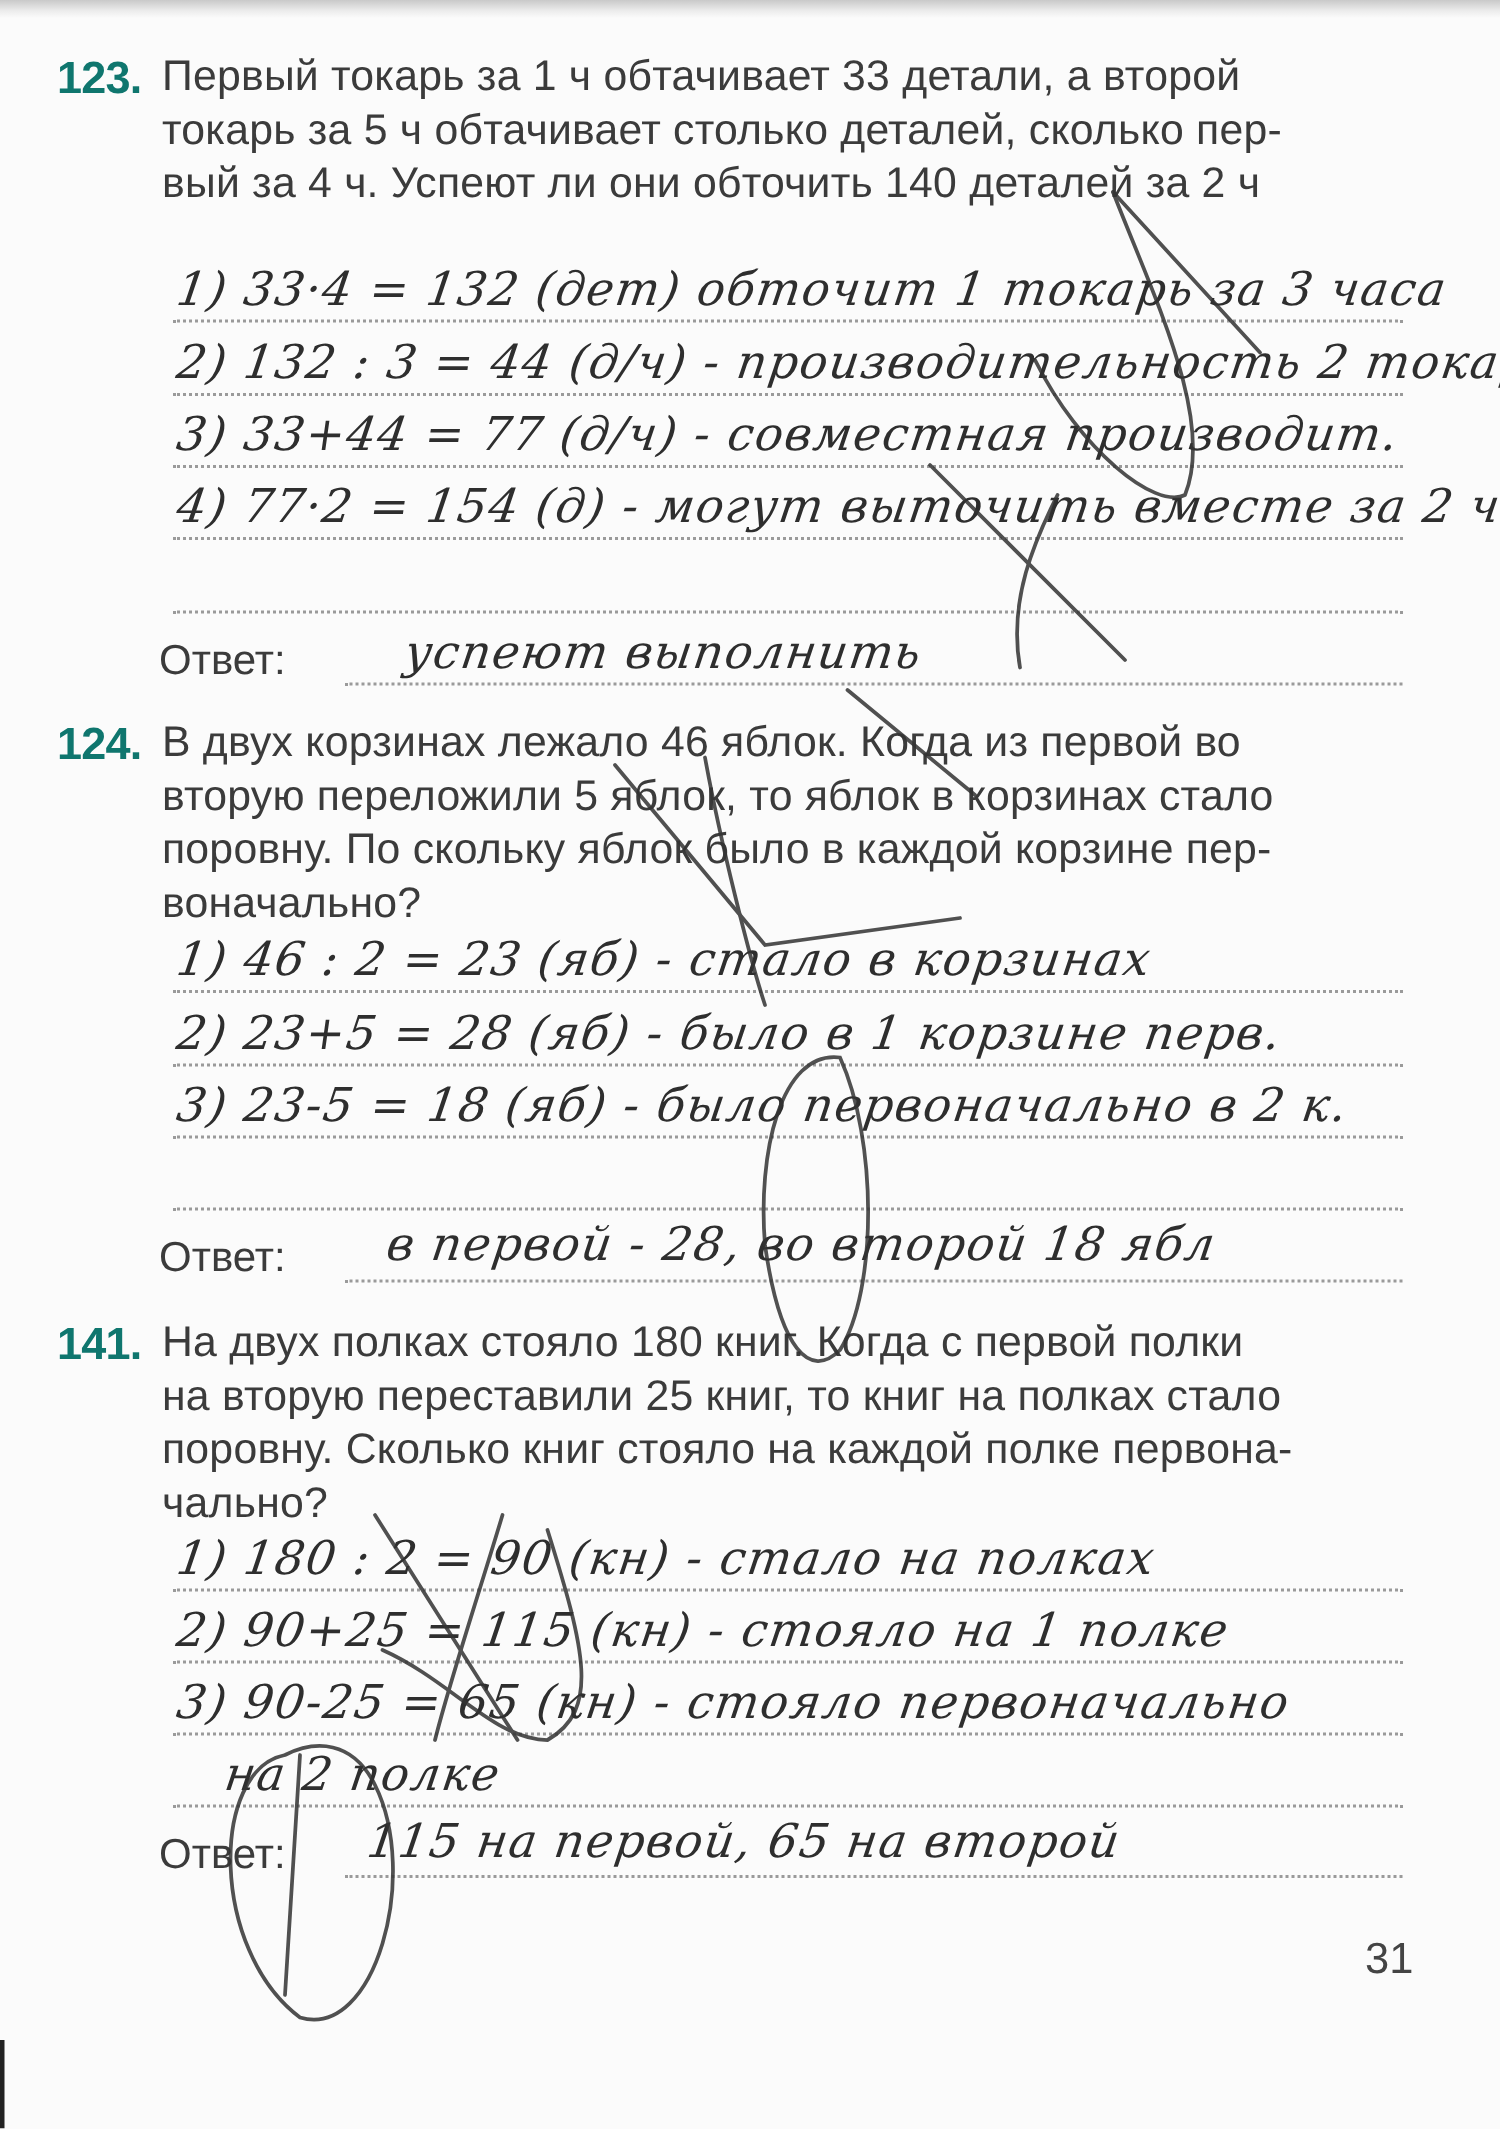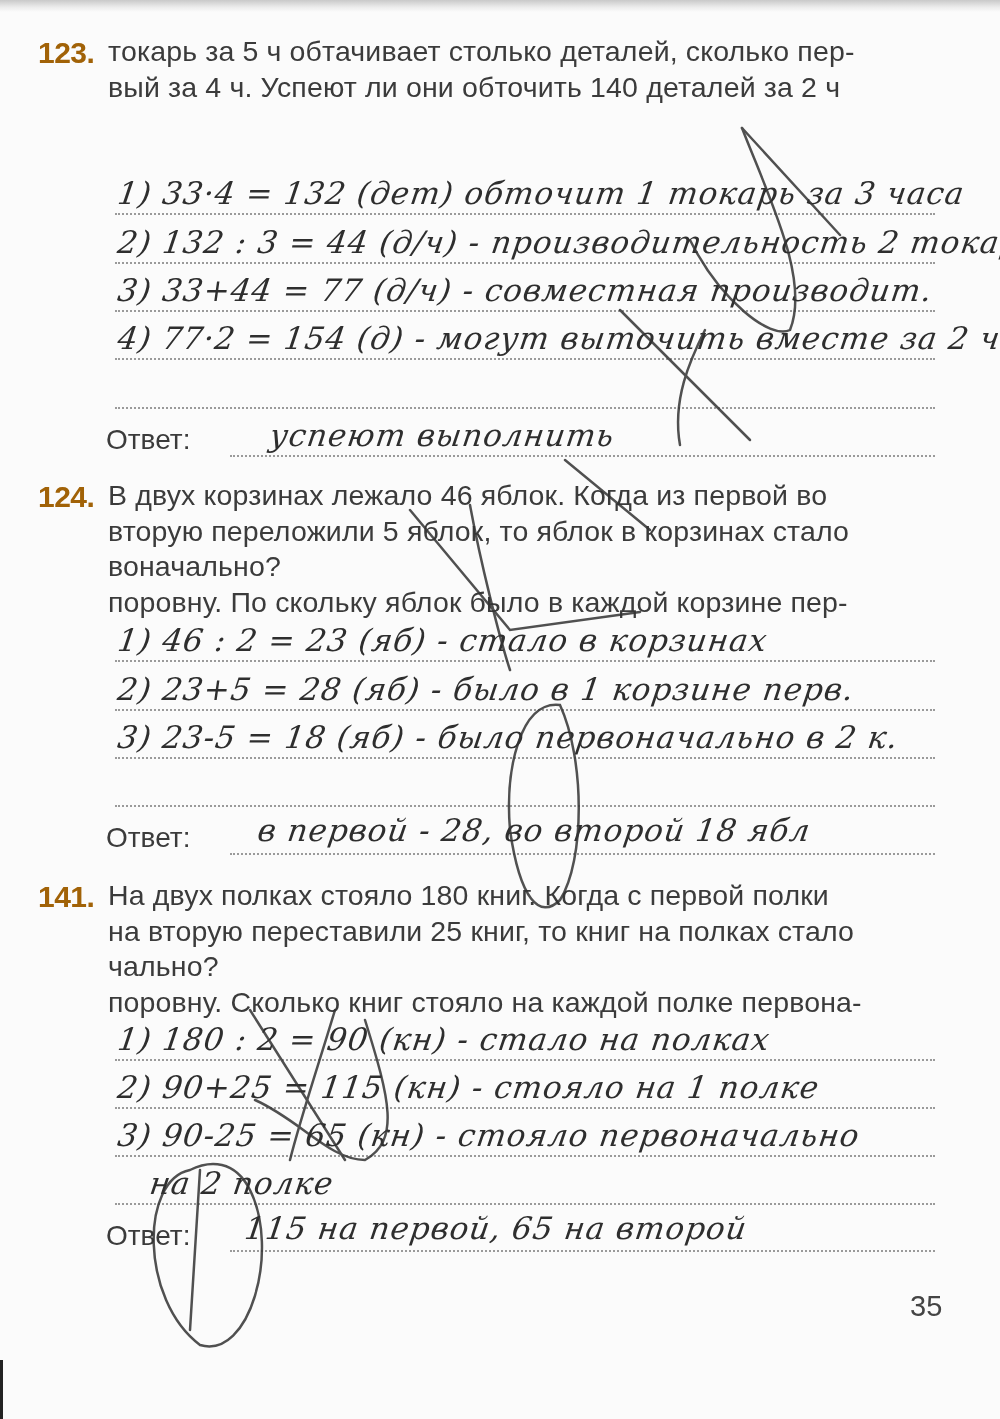--- a/index.html
+++ b/index.html
@@ -4,93 +4,94 @@
 <style>
   html, body { margin: 0; padding: 0; }
   body {
     width: 1000px; height: 1419px; position: relative; overflow: hidden;
     background: #fbfbfb;
     font-family: "Liberation Sans", sans-serif;
     color: #3a3a3a;
   }
   .topshade { position: absolute; left: 0; top: 0; width: 1000px; height: 12px;
     background: linear-gradient(#c9c9c9, #ececec 60%, #fbfbfb); }
-  .problem-num { position: absolute; left: 38px; font-weight: bold; font-size: 30px; color: #a16207; letter-spacing: -0.5px; }
+  .problem-num { position: absolute; left: 38px; font-weight: bold; font-size: 30px; color: #0f766e; letter-spacing: -0.5px; }
   .problem-text { position: absolute; left: 108px; width: 840px; font-size: 28.5px; line-height: 35.5px; color: #3b3b3b; letter-spacing: 0.15px; }
   .dotline { position: absolute; left: 115px; width: 820px; height: 0;
     border-top: 2.5px dotted #9a9a9a; }
   .hw { position: absolute; font-family: "DejaVu Serif", serif; font-style: italic;
     font-size: 31px; color: #2e2e2e; white-space: nowrap; letter-spacing: 1px;
     transform: skewX(-8deg); }
   .answer-label { position: absolute; left: 106px; font-size: 28px; color: #3b3b3b; font-family: "Liberation Sans Narrow", "Liberation Sans", sans-serif; }
   .page-number { position: absolute; left: 910px; top: 1290px; font-size: 29px; color: #444; }
   .edge-mark { position: absolute; left: 0; top: 1360px; width: 3px; height: 59px; background: #222; }
   svg.overlay { position: absolute; left: 0; top: 0; pointer-events: none; }
 </style>
 </head>
 <body>
 
 <div class="topshade"></div>
 
 <div class="problem-num" style="top:36px">123.</div>
 <div class="problem-text" style="top:34px">
+  <div>Первый токарь за 1 ч обтачивает 33 детали, а второй</div>
   <div>токарь за 5 ч обтачивает столько деталей, сколько пер-</div>
   <div>вый за 4 ч. Успеют ли они обточить 140 деталей за 2 ч</div>
 </div>
 <div class="dotline" style="top:213px"></div>
 <div class="dotline" style="top:262px"></div>
 <div class="dotline" style="top:310px"></div>
 <div class="dotline" style="top:358px"></div>
 <div class="dotline" style="top:407px"></div>
 <div class="dotline" style="top:455px; left:230px; width:705px"></div>
 <div class="hw" style="left:118px; top:175px">1) 33·4 = 132 (дет) обточит 1 токарь за 3 часа</div>
 <div class="hw" style="left:118px; top:224px">2) 132 : 3 = 44 (д/ч) - производительность 2 токаря</div>
 <div class="hw" style="left:118px; top:272px">3) 33+44 = 77 (д/ч) - совместная производит.</div>
 <div class="hw" style="left:118px; top:320px">4) 77·2 = 154 (д) - могут выточить вместе за 2 ч</div>
 <div class="answer-label" style="top:424px">Ответ:</div>
 <div class="hw" style="left:270px; top:417px">успеют выполнить</div>
 
 <div class="problem-num" style="top:480px">124.</div>
 <div class="problem-text" style="top:478px">
   <div>В двух корзинах лежало 46 яблок. Когда из первой во</div>
   <div>вторую переложили 5 яблок, то яблок в корзинах стало</div>
+  <div>поровну. По скольку яблок было в каждой корзине пер-</div>
   <div>воначально?</div>
-  <div>поровну. По скольку яблок было в каждой корзине пер-</div>
 </div>
 <div class="dotline" style="top:660px"></div>
 <div class="dotline" style="top:709px"></div>
 <div class="dotline" style="top:757px"></div>
 <div class="dotline" style="top:805px"></div>
 <div class="dotline" style="top:853px; left:230px; width:705px"></div>
 <div class="hw" style="left:118px; top:622px">1) 46 : 2 = 23 (яб) - стало в корзинах</div>
 <div class="hw" style="left:118px; top:671px">2) 23+5 = 28 (яб) - было в 1 корзине перв.</div>
 <div class="hw" style="left:118px; top:719px">3) 23-5 = 18 (яб) - было первоначально в 2 к.</div>
 <div class="answer-label" style="top:822px">Ответ:</div>
 <div class="hw" style="left:258px; top:812px">в первой - 28, во второй 18 ябл</div>
 
 <div class="problem-num" style="top:880px">141.</div>
 <div class="problem-text" style="top:878px">
   <div>На двух полках стояло 180 книг. Когда с первой полки</div>
   <div>на вторую переставили 25 книг, то книг на полках стало</div>
+  <div>поровну. Сколько книг стояло на каждой полке первона-</div>
   <div>чально?</div>
-  <div>поровну. Сколько книг стояло на каждой полке первона-</div>
 </div>
 <div class="dotline" style="top:1059px"></div>
 <div class="dotline" style="top:1107px"></div>
 <div class="dotline" style="top:1155px"></div>
 <div class="dotline" style="top:1203px"></div>
 <div class="dotline" style="top:1250px; left:230px; width:705px"></div>
 <div class="hw" style="left:118px; top:1021px">1) 180 : 2 = 90 (кн) - стало на полках</div>
 <div class="hw" style="left:118px; top:1069px">2) 90+25 = 115 (кн) - стояло на 1 полке</div>
 <div class="hw" style="left:118px; top:1117px">3) 90-25 = 65 (кн) - стояло первоначально</div>
 <div class="hw" style="left:150px; top:1165px">на 2 полке</div>
 <div class="answer-label" style="top:1220px">Ответ:</div>
 <div class="hw" style="left:245px; top:1210px">115 на первой, 65 на второй</div>
 
-<div class="page-number">35</div>
+<div class="page-number">31</div>
 <div class="edge-mark"></div>
 
 <svg class="overlay" width="1000" height="1419">
   <g fill="none" stroke="#333" stroke-width="2.5" stroke-linecap="round" opacity="0.85">
     <path d="M742 128 L840 235"></path>
     <path d="M742 128 C770 200, 810 280, 790 330 C770 340, 720 300, 690 240"></path>
     <path d="M705 330 C690 360, 672 400, 680 445"></path>
     <path d="M620 310 L750 440"></path>
     <path d="M565 460 L650 530"></path>
     <path d="M470 505 C480 560, 500 640, 510 670"></path>

